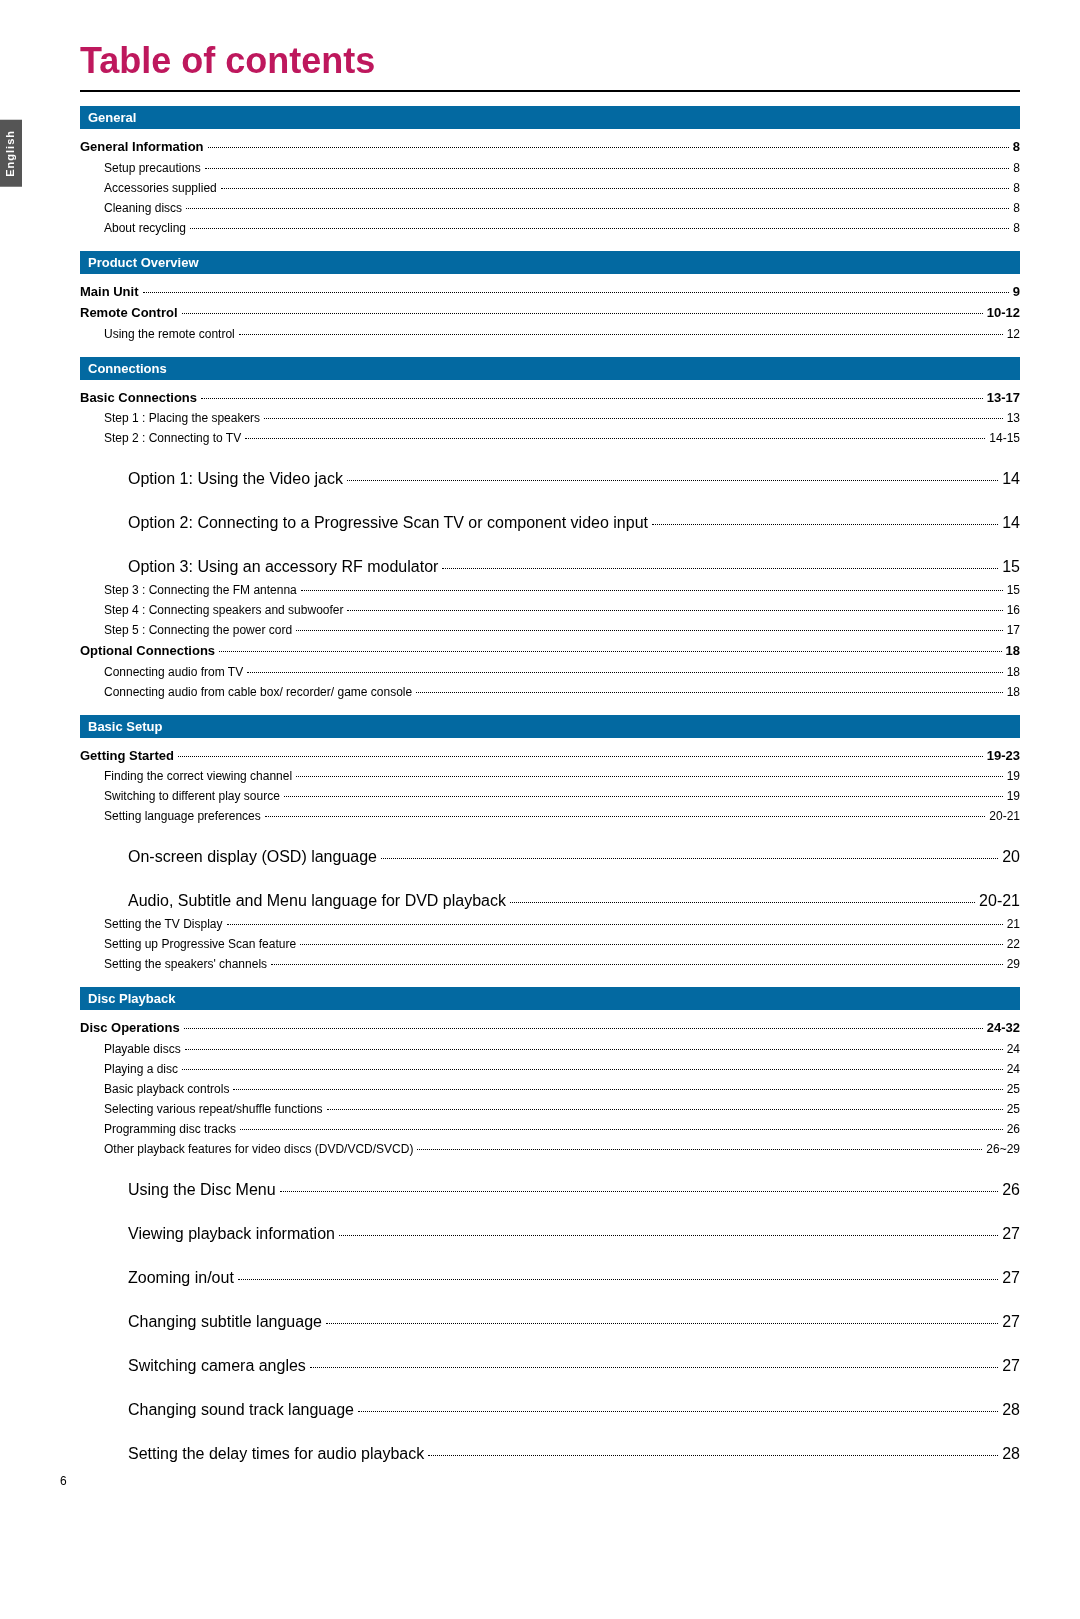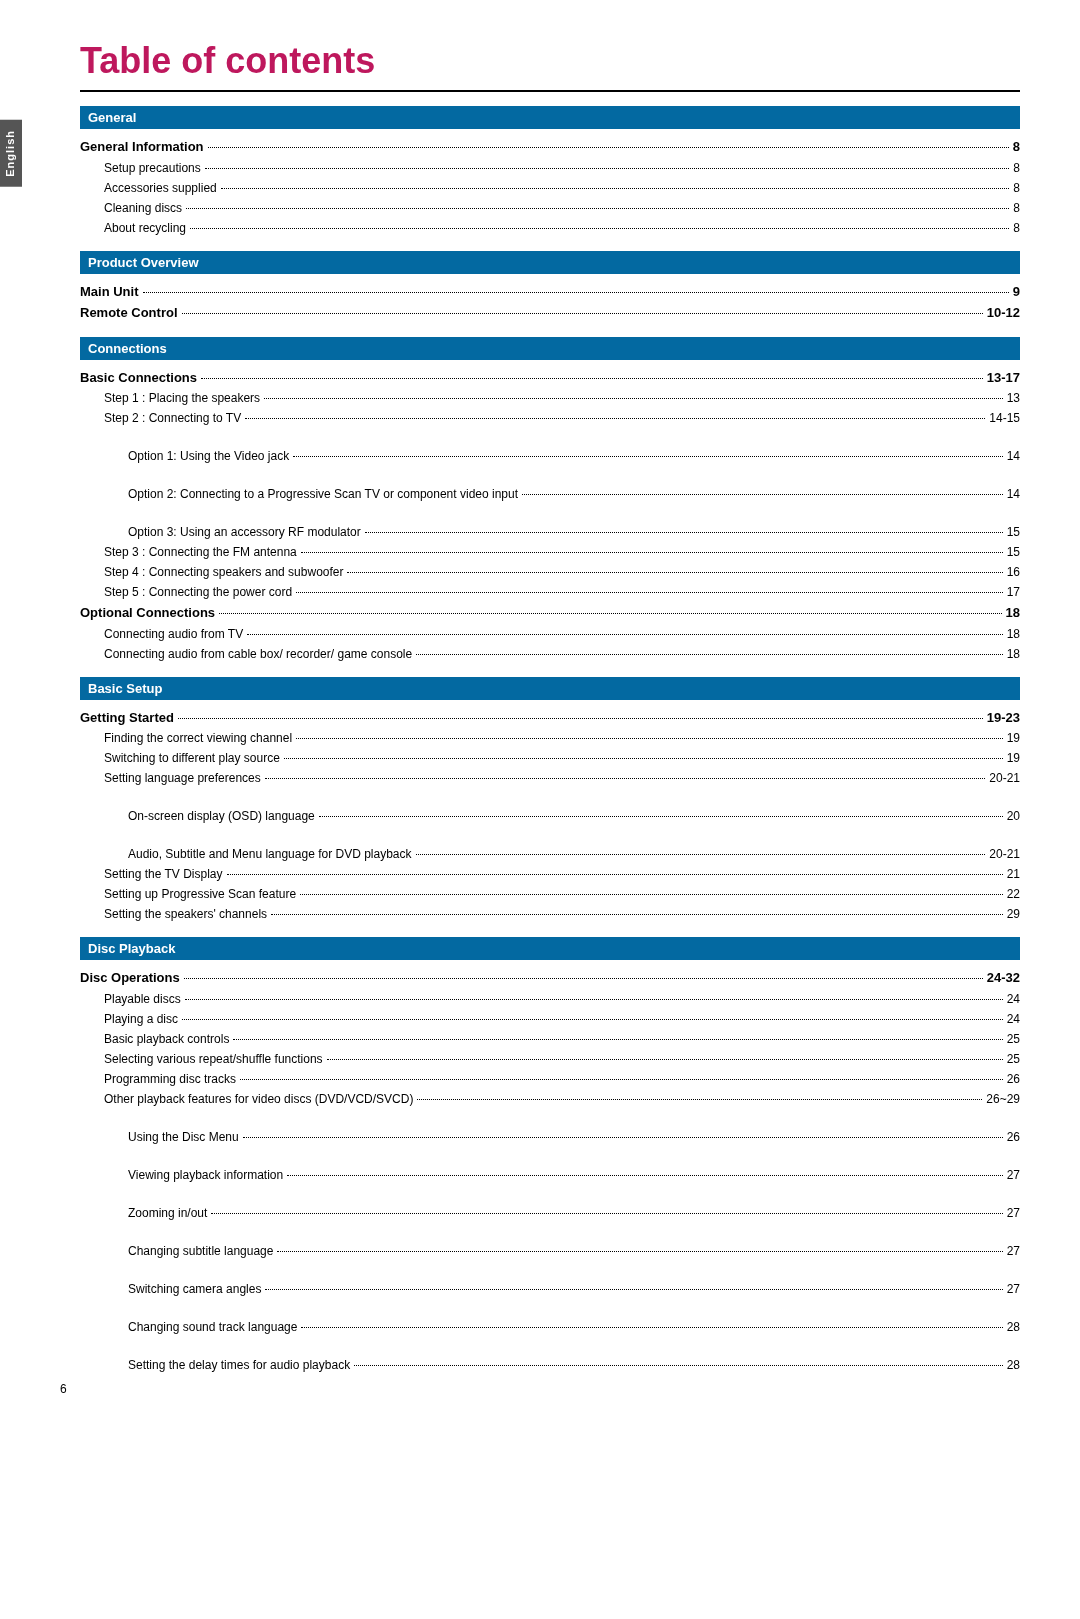--- a/index.html
+++ b/index.html
@@ -59,21 +59,21 @@
       font-size: 13px;
       margin-left: 0px;
     }
     .toc-entry.level2 {
       font-weight: normal;
       font-size: 12px;
       margin-left: 24px;
     }
     .toc-entry.level3 {
       font-weight: normal;
-      font-size: 12px;
+      font-size: 16px;
       margin-left: 48px;
       margin-top: 20px;
     }
     .toc-label {
       white-space: nowrap;
       flex-shrink: 0;
     }
     .toc-dots {
       flex: 1;
       border-bottom: 1px dotted #000;
@@ -137,20 +137,25 @@
       <div class="toc-entry level1">
         <span class="toc-label">Main Unit</span>
         <span class="toc-dots"></span>
         <span class="toc-page">9</span>
       </div>
       <div class="toc-entry level1">
         <span class="toc-label">Remote Control</span>
         <span class="toc-dots"></span>
         <span class="toc-page">10-12</span>
       </div>
+      <div class="toc-entry level2">
+        <span class="toc-label">Using the remote control</span>
+        <span class="toc-dots"></span>
+        <span class="toc-page">12</span>
+      </div>
       <div class="section-header">Connections</div>
       <div class="toc-entry level1">
         <span class="toc-label">Basic Connections</span>
         <span class="toc-dots"></span>
         <span class="toc-page">13-17</span>
       </div>
       <div class="toc-entry level2">
         <span class="toc-label">Step 1 : Placing the speakers</span>
         <span class="toc-dots"></span>
         <span class="toc-page">13</span>

